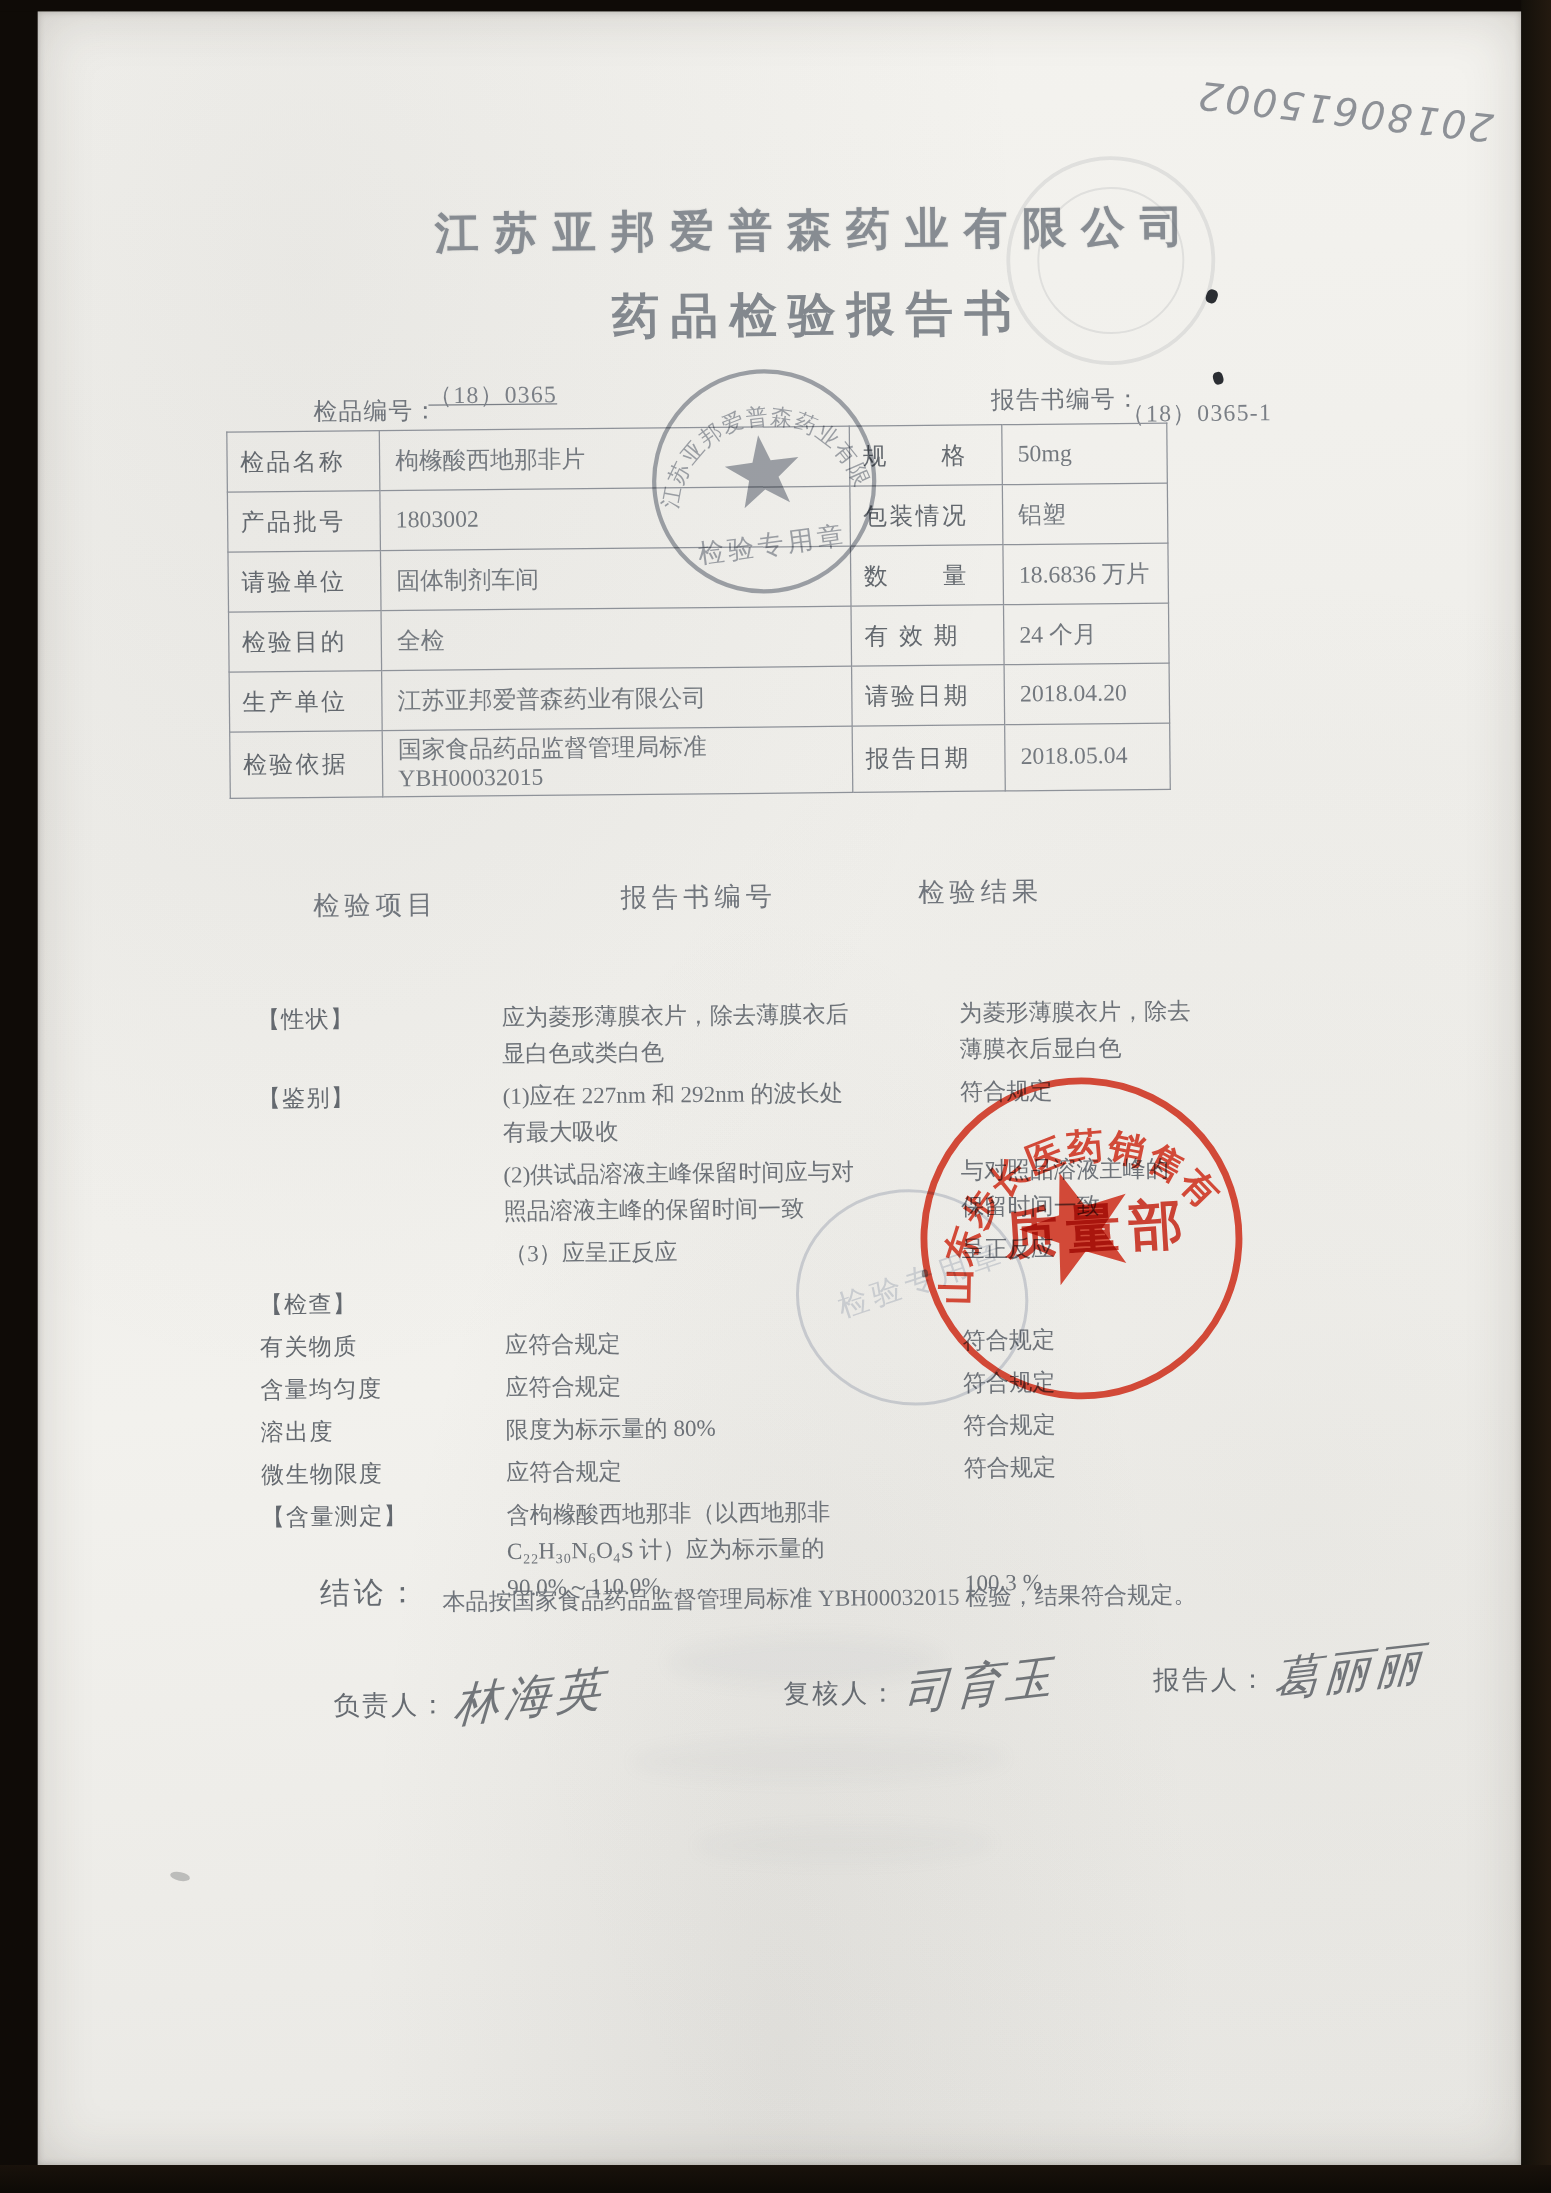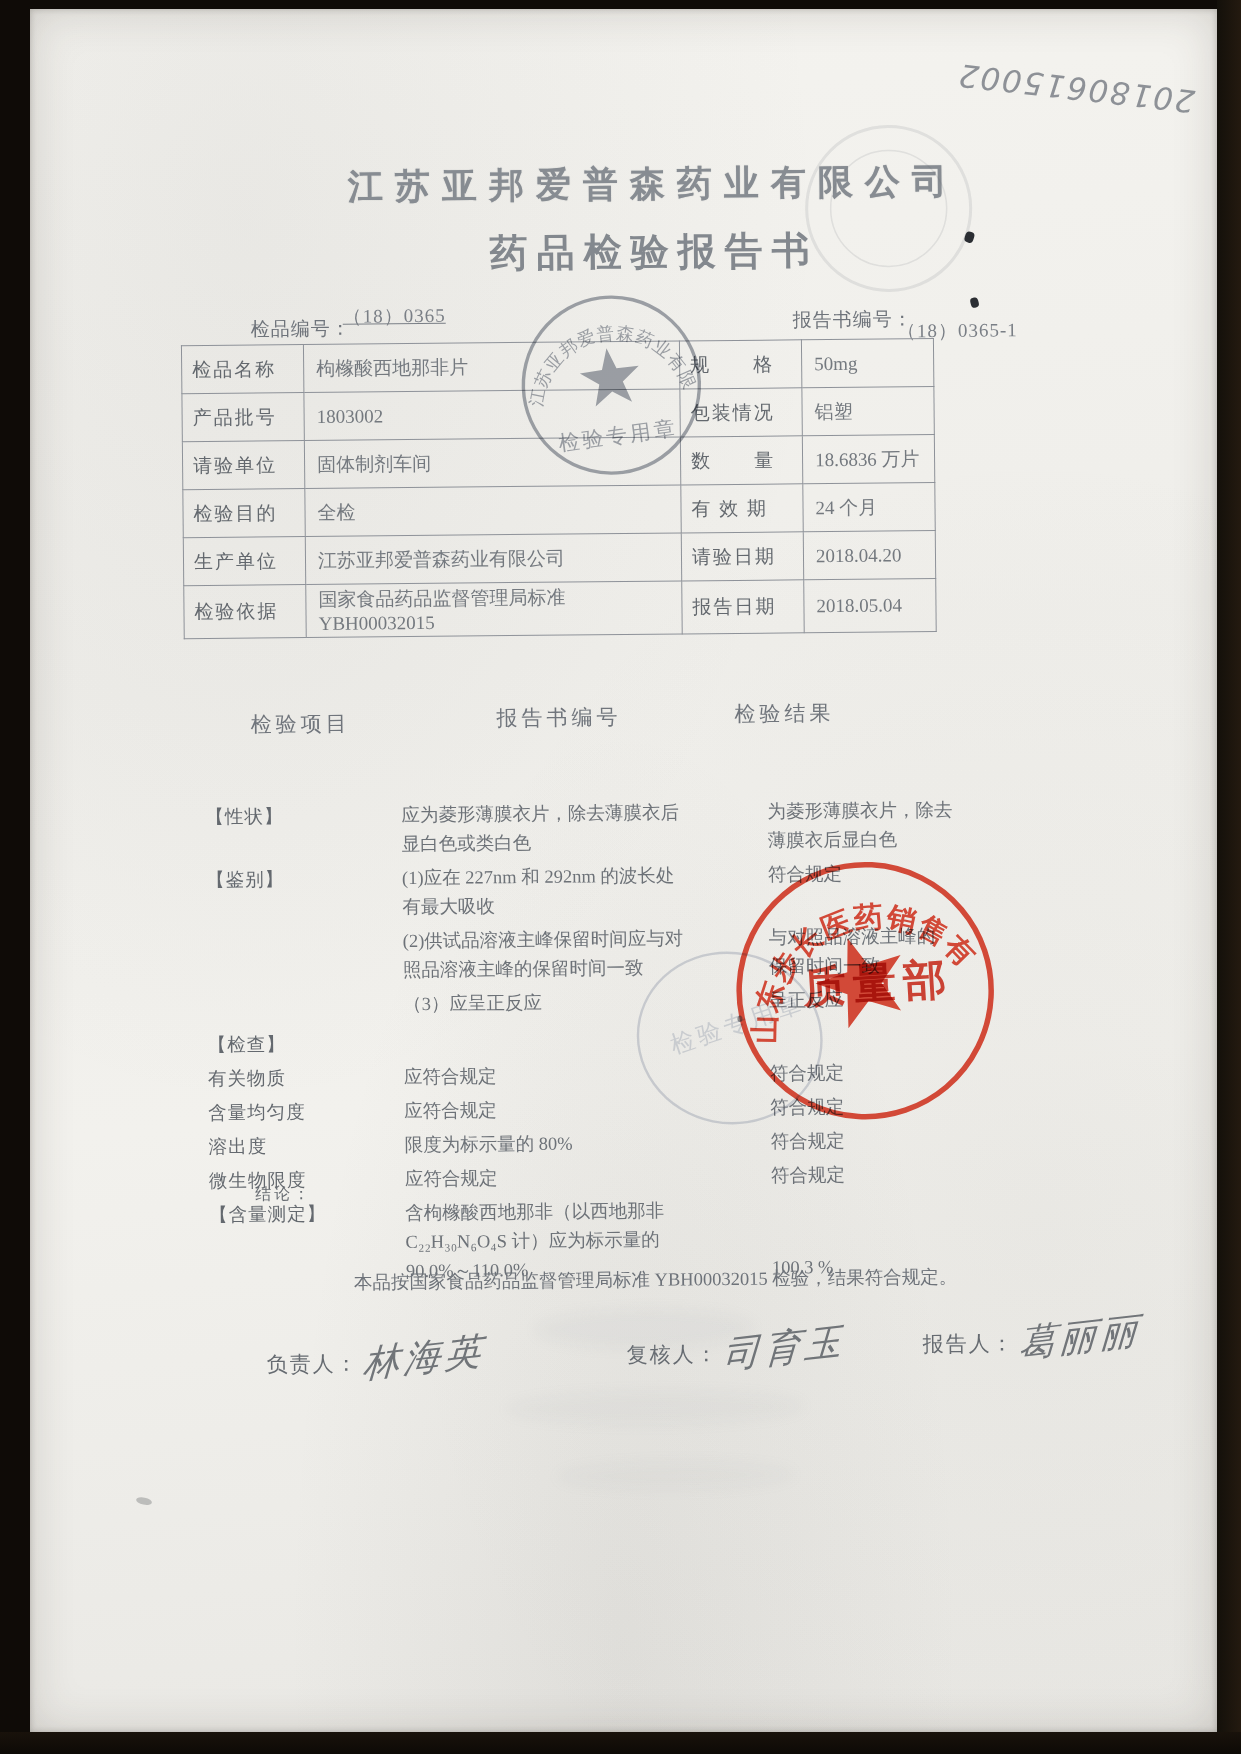--- a/index.html
+++ b/index.html
@@ -71,21 +71,21 @@
 
   
   #results{position:absolute;left:176px;top:790px;width:860px;font-size:18.5px;color:#6d7278;}
   .rrow{display:flex;margin-bottom:5px;line-height:29px;}
   .cell-item{width:196px;flex:none;letter-spacing:1px;color:#64696f;white-space:pre-line;}
   .cell-std{width:352px;flex:none;white-space:pre-line;}
   .cell-res{width:300px;flex:none;white-space:pre-line;padding-left:14px;}
   .rrow.section-gap{margin-top:10px;}
   .rrow.align-bottom .cell-res{align-self:flex-end;}
 
-  #conclusion-label{left:222px;top:1172px;font-size:16px;letter-spacing:3px;color:#666b71;}
+  #conclusion-label{left:222px;top:1246px;font-size:24px;letter-spacing:3px;color:#666b71;}
   #conclusion-text{left:320px;top:1258px;width:640px;font-size:18.5px;color:#6e737a;line-height:26px;}
 
   .sig-label{font-size:21px;letter-spacing:2px;color:#666b71;}
   .sig-name{
     font-style:italic;font-size:37px;color:#53585e;
     font-family:"DejaVu Sans","Liberation Sans",sans-serif;
     display:inline-block;transform:rotate(-6deg) skewX(-10deg);opacity:.8;letter-spacing:4px;
   }
   #sig-1{left:232px;top:1322px;}
   #sig-2{left:592px;top:1316px;}

